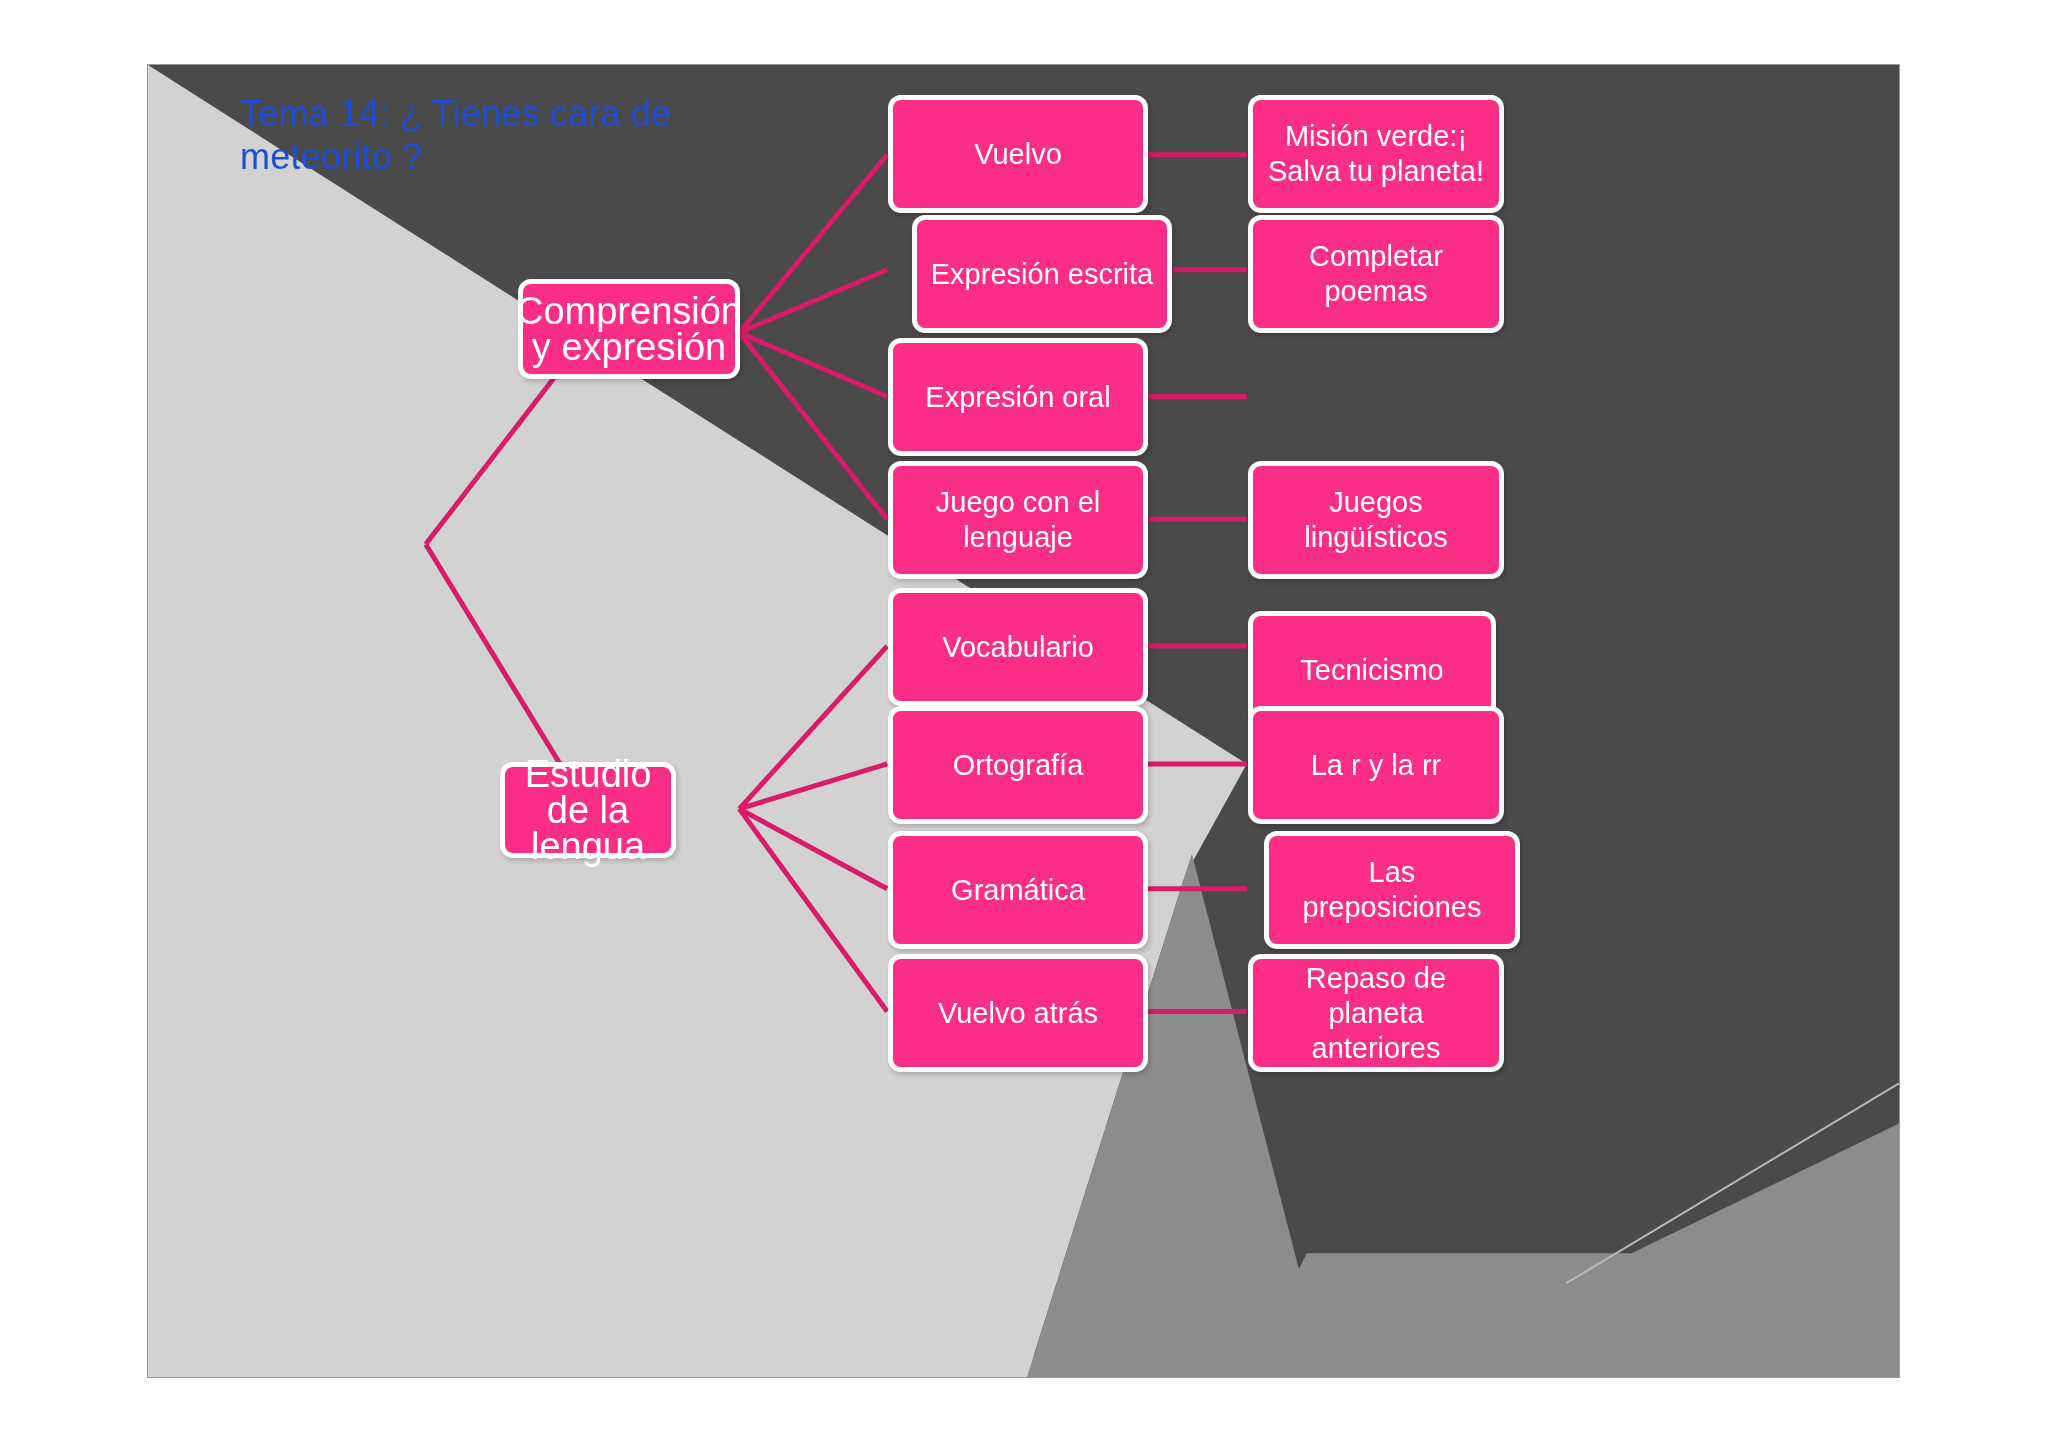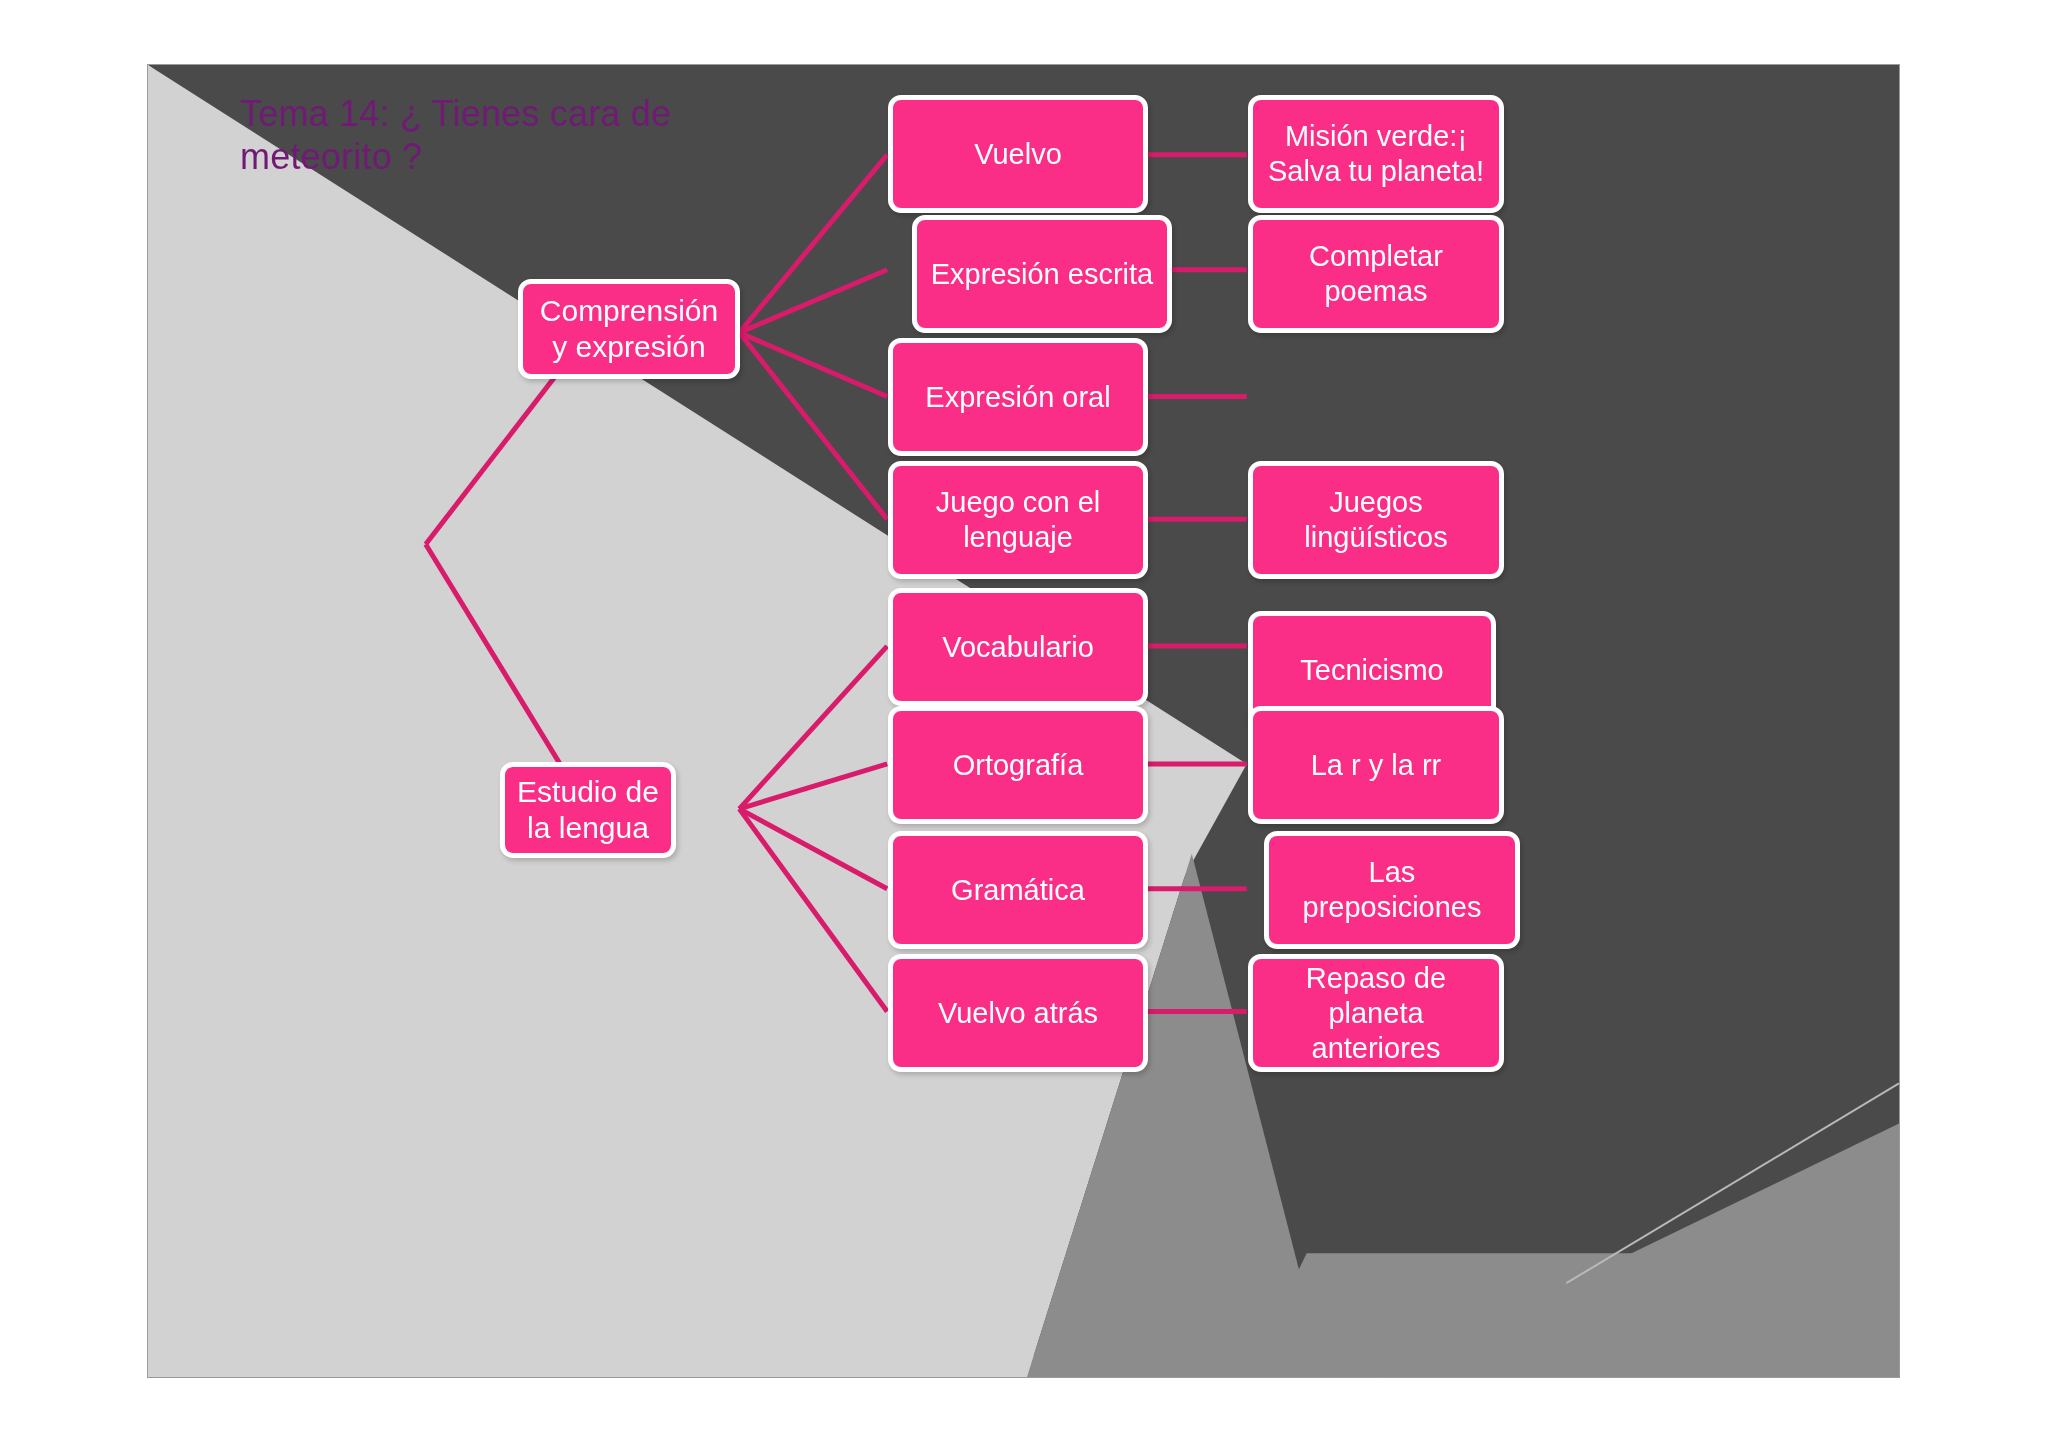--- a/index.html
+++ b/index.html
@@ -1,25 +1,25 @@
 <!DOCTYPE html>
 <html><head>
 <meta charset="utf-8">
 <style>
   html,body{margin:0;padding:0;background:#ffffff;}
   body{width:2048px;height:1447px;overflow:hidden;font-family:"Liberation Sans",sans-serif;}
   #slide{position:absolute;left:147px;top:64px;width:1753px;height:1314px;
          border:1px solid #9a9a9a;box-sizing:border-box;overflow:hidden;background:#d2d2d2;}
   #bg{position:absolute;left:0;top:0;width:100%;height:100%;}
   #links{position:absolute;left:0;top:0;width:100%;height:100%;}
-  .title{position:absolute;left:92px;top:27px;width:560px;color:#701a75;
+  .title{position:absolute;left:92px;top:27px;width:560px;color:#1d4ed8;
          font-size:36px;line-height:43px;font-weight:400;letter-spacing:.2px;}
   .node{position:absolute;background:#fb2e87;border:5px solid #ffffff;border-radius:13px;
         box-sizing:border-box;display:flex;align-items:center;justify-content:center;
-        text-align:center;color:#ffffff;font-size:30px;line-height:36px;
+        text-align:center;color:#ffffff;font-size:38px;line-height:36px;
         padding:4px 8px;box-shadow:2px 3px 5px rgba(0,0,0,.18);}
   .node.small{font-size:29px;line-height:35px;}
 </style>
 </head>
 <body>
 
 <div id="slide">
 
   <svg id="bg" viewBox="0 0 1753 1314" preserveAspectRatio="none">
     <rect x="0" y="0" width="1753" height="1314" fill="#4a4a4a"></rect>

